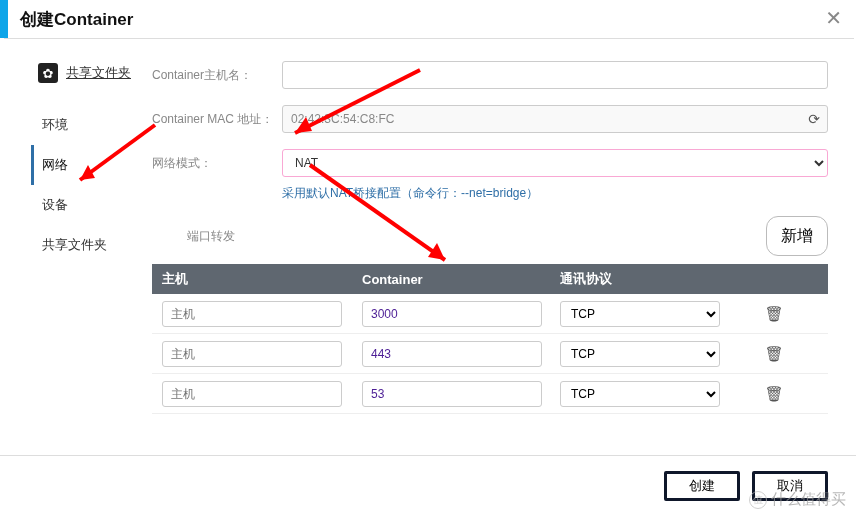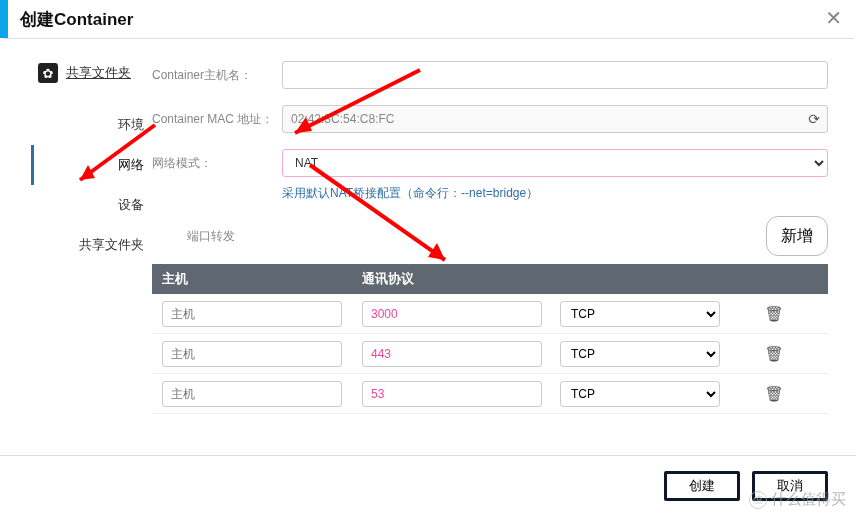--- a/index.html
+++ b/index.html
@@ -6,41 +6,41 @@
     body { font-family: "Microsoft YaHei", Arial, sans-serif; font-size: 13px; color: #333; background: #fff; width: 856px; height: 515px; position: relative; overflow: hidden; }
     .topbar { border-left: 8px solid #0ea5e9; height: 38px; display: flex; align-items: center; padding: 0 12px; background: #fff; }
     .dialog-title { font-size: 17px; font-weight: 600; color: #111; }
     .close-x { position: absolute; right: 14px; top: 6px; font-size: 20px; color: #888; cursor: pointer; }
     .divider { height: 1px; background: #ddd; margin: 0 2px 0 4px; }
     .content { display: flex; padding-left: 4px; height: 397px; position: relative; }
     .sidebar { width: 140px; padding: 24px 0 0 38px; }
     .gear-wrap { display: flex; align-items: center; gap: 8px; margin-bottom: 22px; margin-left: -4px; }
     .gear { width: 20px; height: 20px; background: #222; border-radius: 3px; display: flex; align-items: center; justify-content: center; color: #fff; font-size: 13px; }
     .adv-label { text-decoration: underline; font-size: 13px; }
-    .side-item { height: 40px; line-height: 40px; font-size: 13px; color: #333; cursor: pointer; text-align: right; }
+    .side-item { height: 40px; line-height: 40px; font-size: 13px; color: #333; cursor: pointer; }
     .side-item.active { border-left: 3px solid #2f6fa7; padding-left: 8px; margin-left: -11px; color: #111; font-weight: 500; }
     .main { flex: 1; padding: 22px 28px 0 8px; overflow: hidden; position: relative; }
     .form-row { display: flex; align-items: center; margin-bottom: 16px; }
     .form-row label { width: 130px; font-size: 12px; color: #888; }
     .txt-input { flex: 1; height: 28px; border: 1px solid #ccc; border-radius: 3px; padding: 0 8px; font-size: 12px; color: #888; background: #fff; }
     .txt-input.readonly { background: #f9f9f9; }
     .refresh-btn { width: 28px; height: 28px; display: flex; align-items: center; justify-content: center; cursor: pointer; color: #555; font-size: 14px; margin-left: -28px; position: relative; z-index: 2; }
     .sel { flex: 1; height: 28px; border: 1px solid #f9a8d4; border-radius: 3px; padding: 0 8px; font-size: 12px; color: #333; background: #fff; }
     .nat-note { font-size: 12px; color: #2f6fa7; margin-left: 130px; margin-top: -8px; margin-bottom: 14px; }
     .port-header { display: flex; align-items: center; margin-bottom: 8px; margin-left: 35px; }
     .port-label { font-size: 12px; color: #888; flex: 1; }
     .add-btn { height: 40px; padding: 0 14px; border: 1px solid #bbb; border-radius: 12px; background: #fff; font-size: 16px; cursor: pointer; }
     .tbl-head { background: #5f6770; color: #fff; height: 30px; display: flex; align-items: center; font-size: 13px; font-weight: 600; padding: 0 10px; }
     .col-h, .col-c, .col-p { display: flex; align-items: center; }
     .col-h { width: 200px; }
     .col-c { width: 198px; }
     .col-p { width: 180px; }
     .tbl-row { height: 40px; display: flex; align-items: center; padding: 0 10px; border-bottom: 1px solid #eee; }
     .cell-input { width: 180px; height: 26px; border: 1px solid #ccc; border-radius: 3px; padding: 0 8px; font-size: 12px; color: #999; }
-    .cell-input.v { color: #ec4899; }
+    .cell-input.v { color: #4c1d95; }
     .cell-sel { width: 160px; height: 26px; border: 1px solid #ccc; border-radius: 3px; padding: 0 6px; font-size: 12px; background: #fff; }
     .gap { width: 20px; }
     .del-btn { width: 28px; text-align: center; font-size: 15px; color: #555; cursor: pointer; }
     .footer { position: absolute; bottom: 0; left: 0; right: 0; height: 60px; border-top: 1px solid #ddd; display: flex; align-items: center; justify-content: flex-end; padding: 0 28px; background: #fff; gap: 12px; }
     .btn { height: 30px; padding: 0 22px; border: 3px solid #0f172a; background: #fff; font-size: 13px; cursor: pointer; border-radius: 2px; }
     .arrow { position: absolute; pointer-events: none; z-index: 50; }
     .arrow-line { stroke: #ff0000; stroke-width: 4; fill: none; }
     .arrow-head { fill: #ff0000; }
     .watermark { position: absolute; right: 10px; bottom: 6px; font-size: 15px; color: #999; opacity: 0.7; z-index: 100; display: flex; align-items: center; gap: 4px; }
     .wm-dot { width: 18px; height: 18px; border-radius: 50%; border: 1px solid #bbb; display: inline-flex; align-items: center; justify-content: center; font-size: 10px; color: #bbb; }
@@ -84,20 +84,21 @@
     </div>
     <div class="nat-note">采用默认NAT桥接配置（命令行：--net=bridge）</div>
 
     <div class="port-header">
       <span class="port-label">端口转发</span>
       <button class="add-btn">新增</button>
     </div>
 
     <div class="tbl-head">
       <div class="col-h">主机</div>
+      <div class="col-c">Container</div>
       <div class="col-p">通讯协议</div>
     </div>
 
     <div class="tbl-row">
       <div class="col-h">
           <input class="cell-input" placeholder="主机" style="">
         </div>
       <div class="col-c">
           <input class="cell-input v" value="3000" style="">
         </div>

